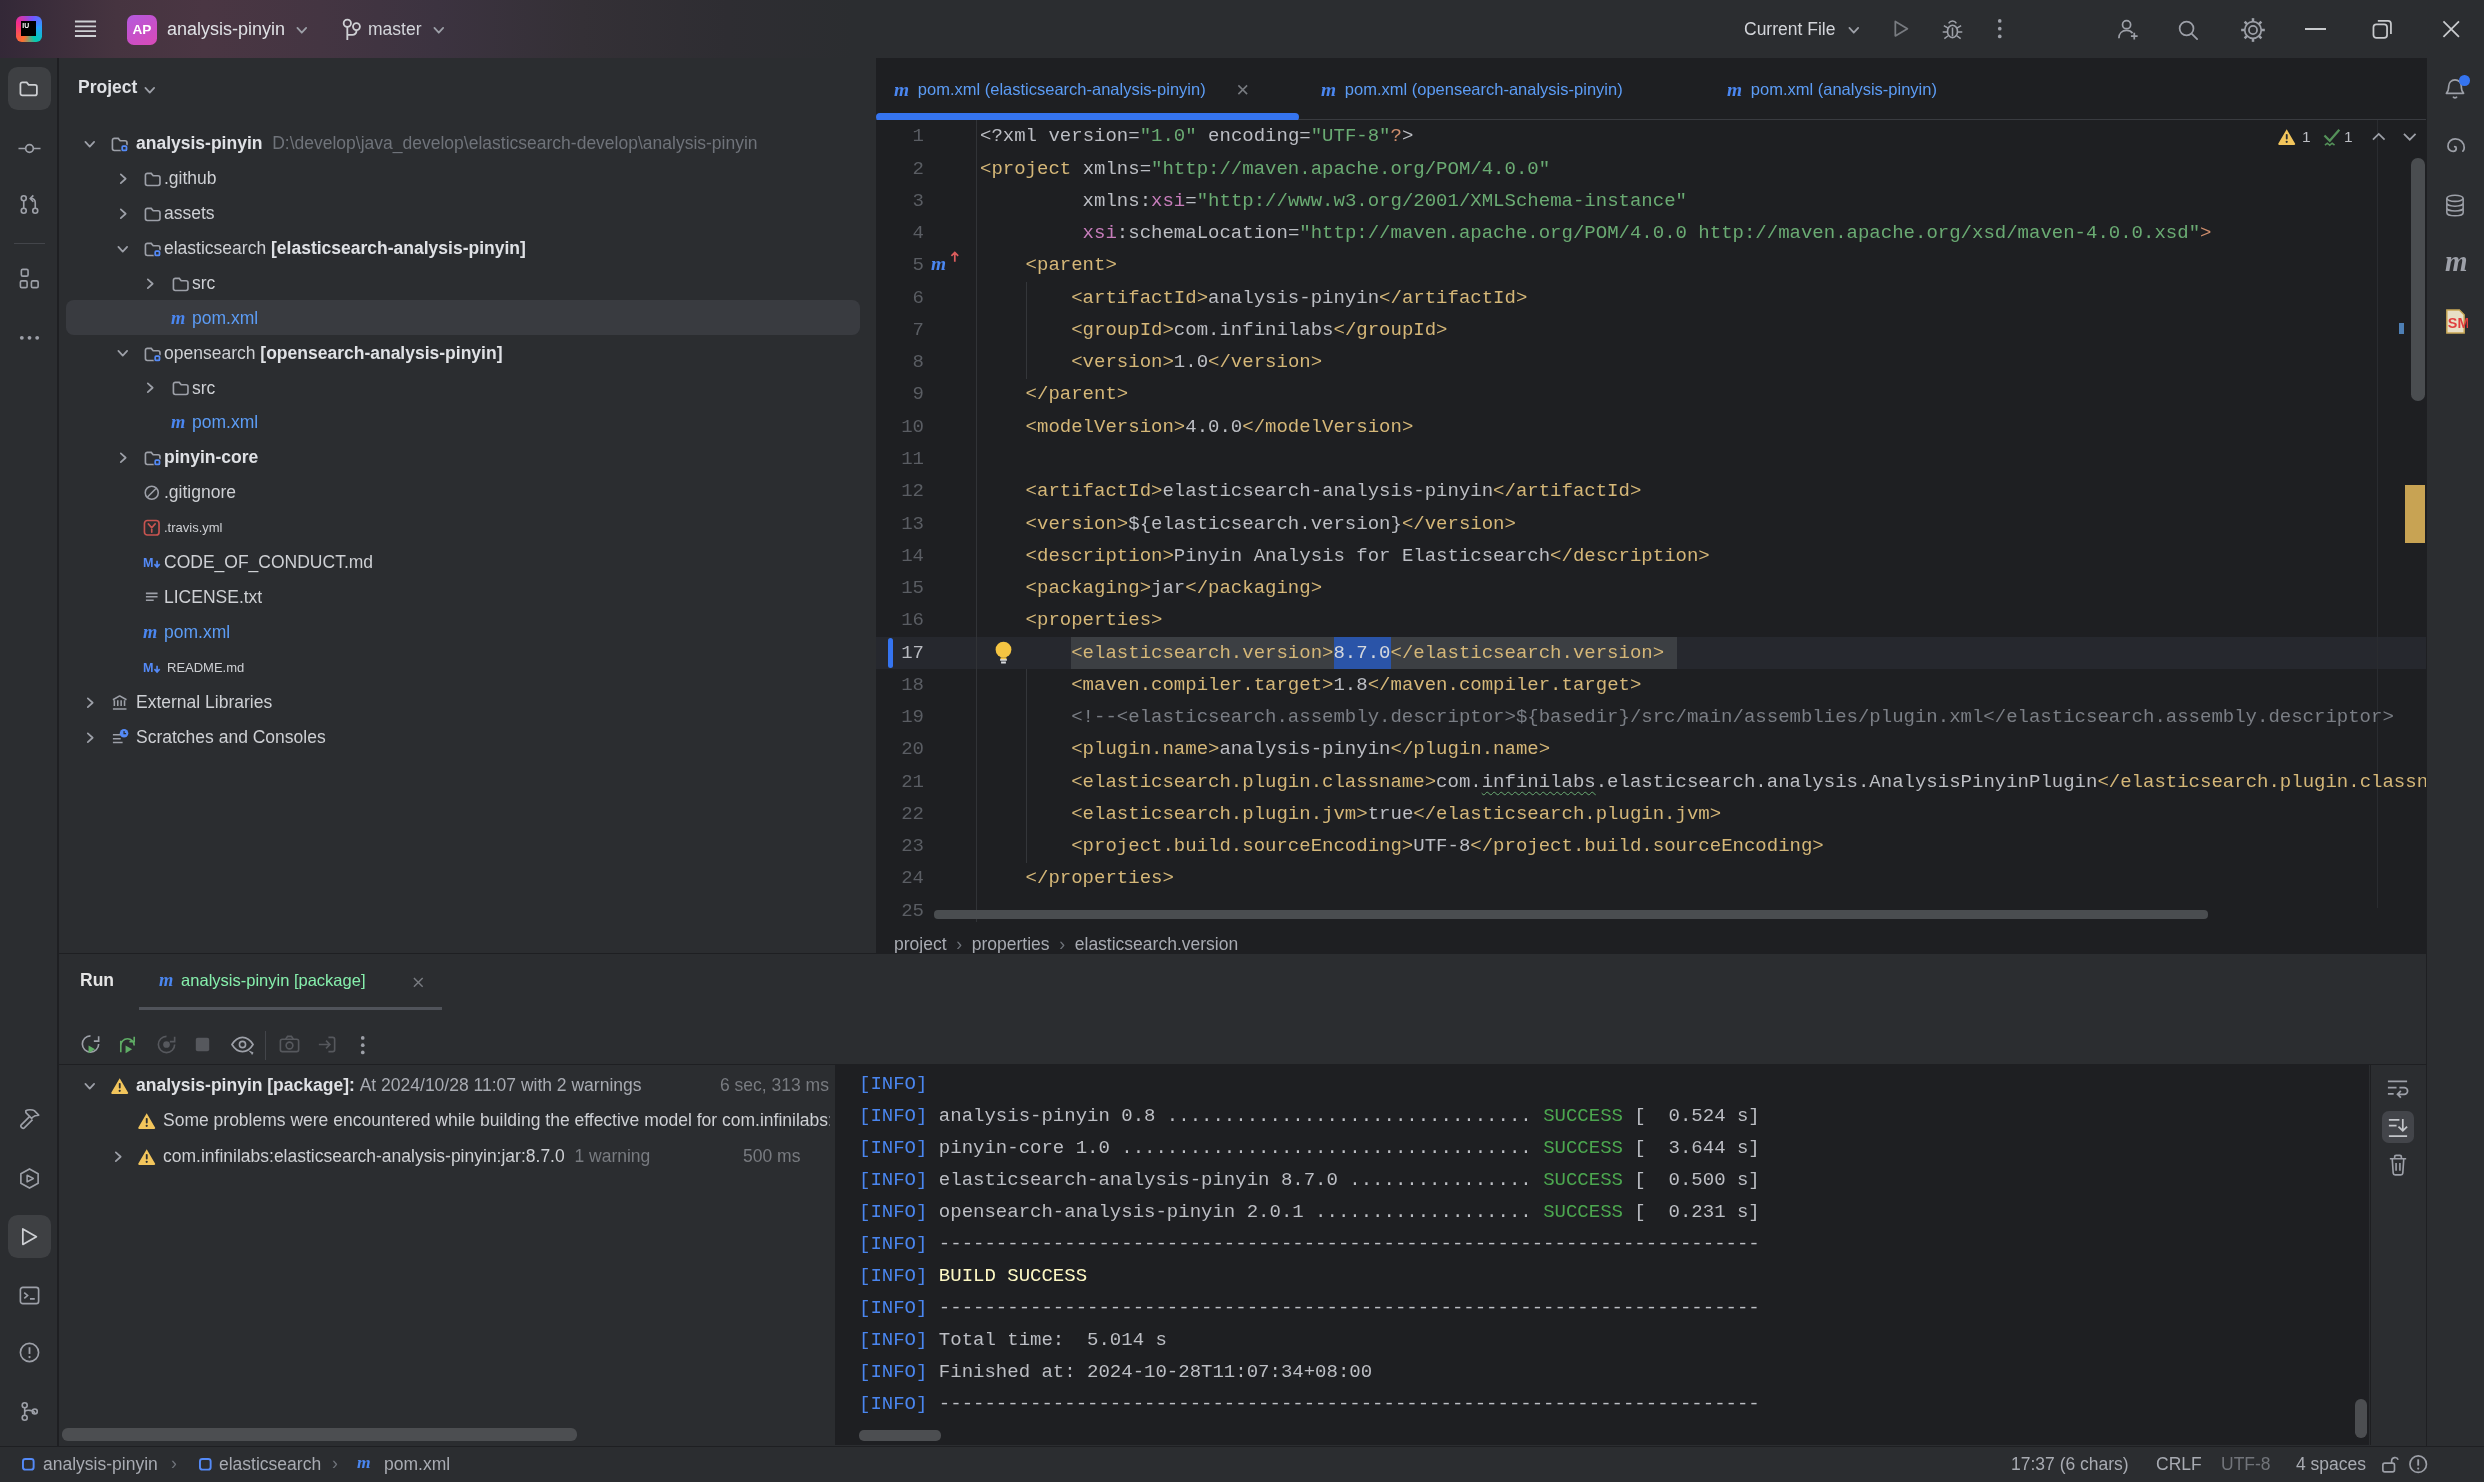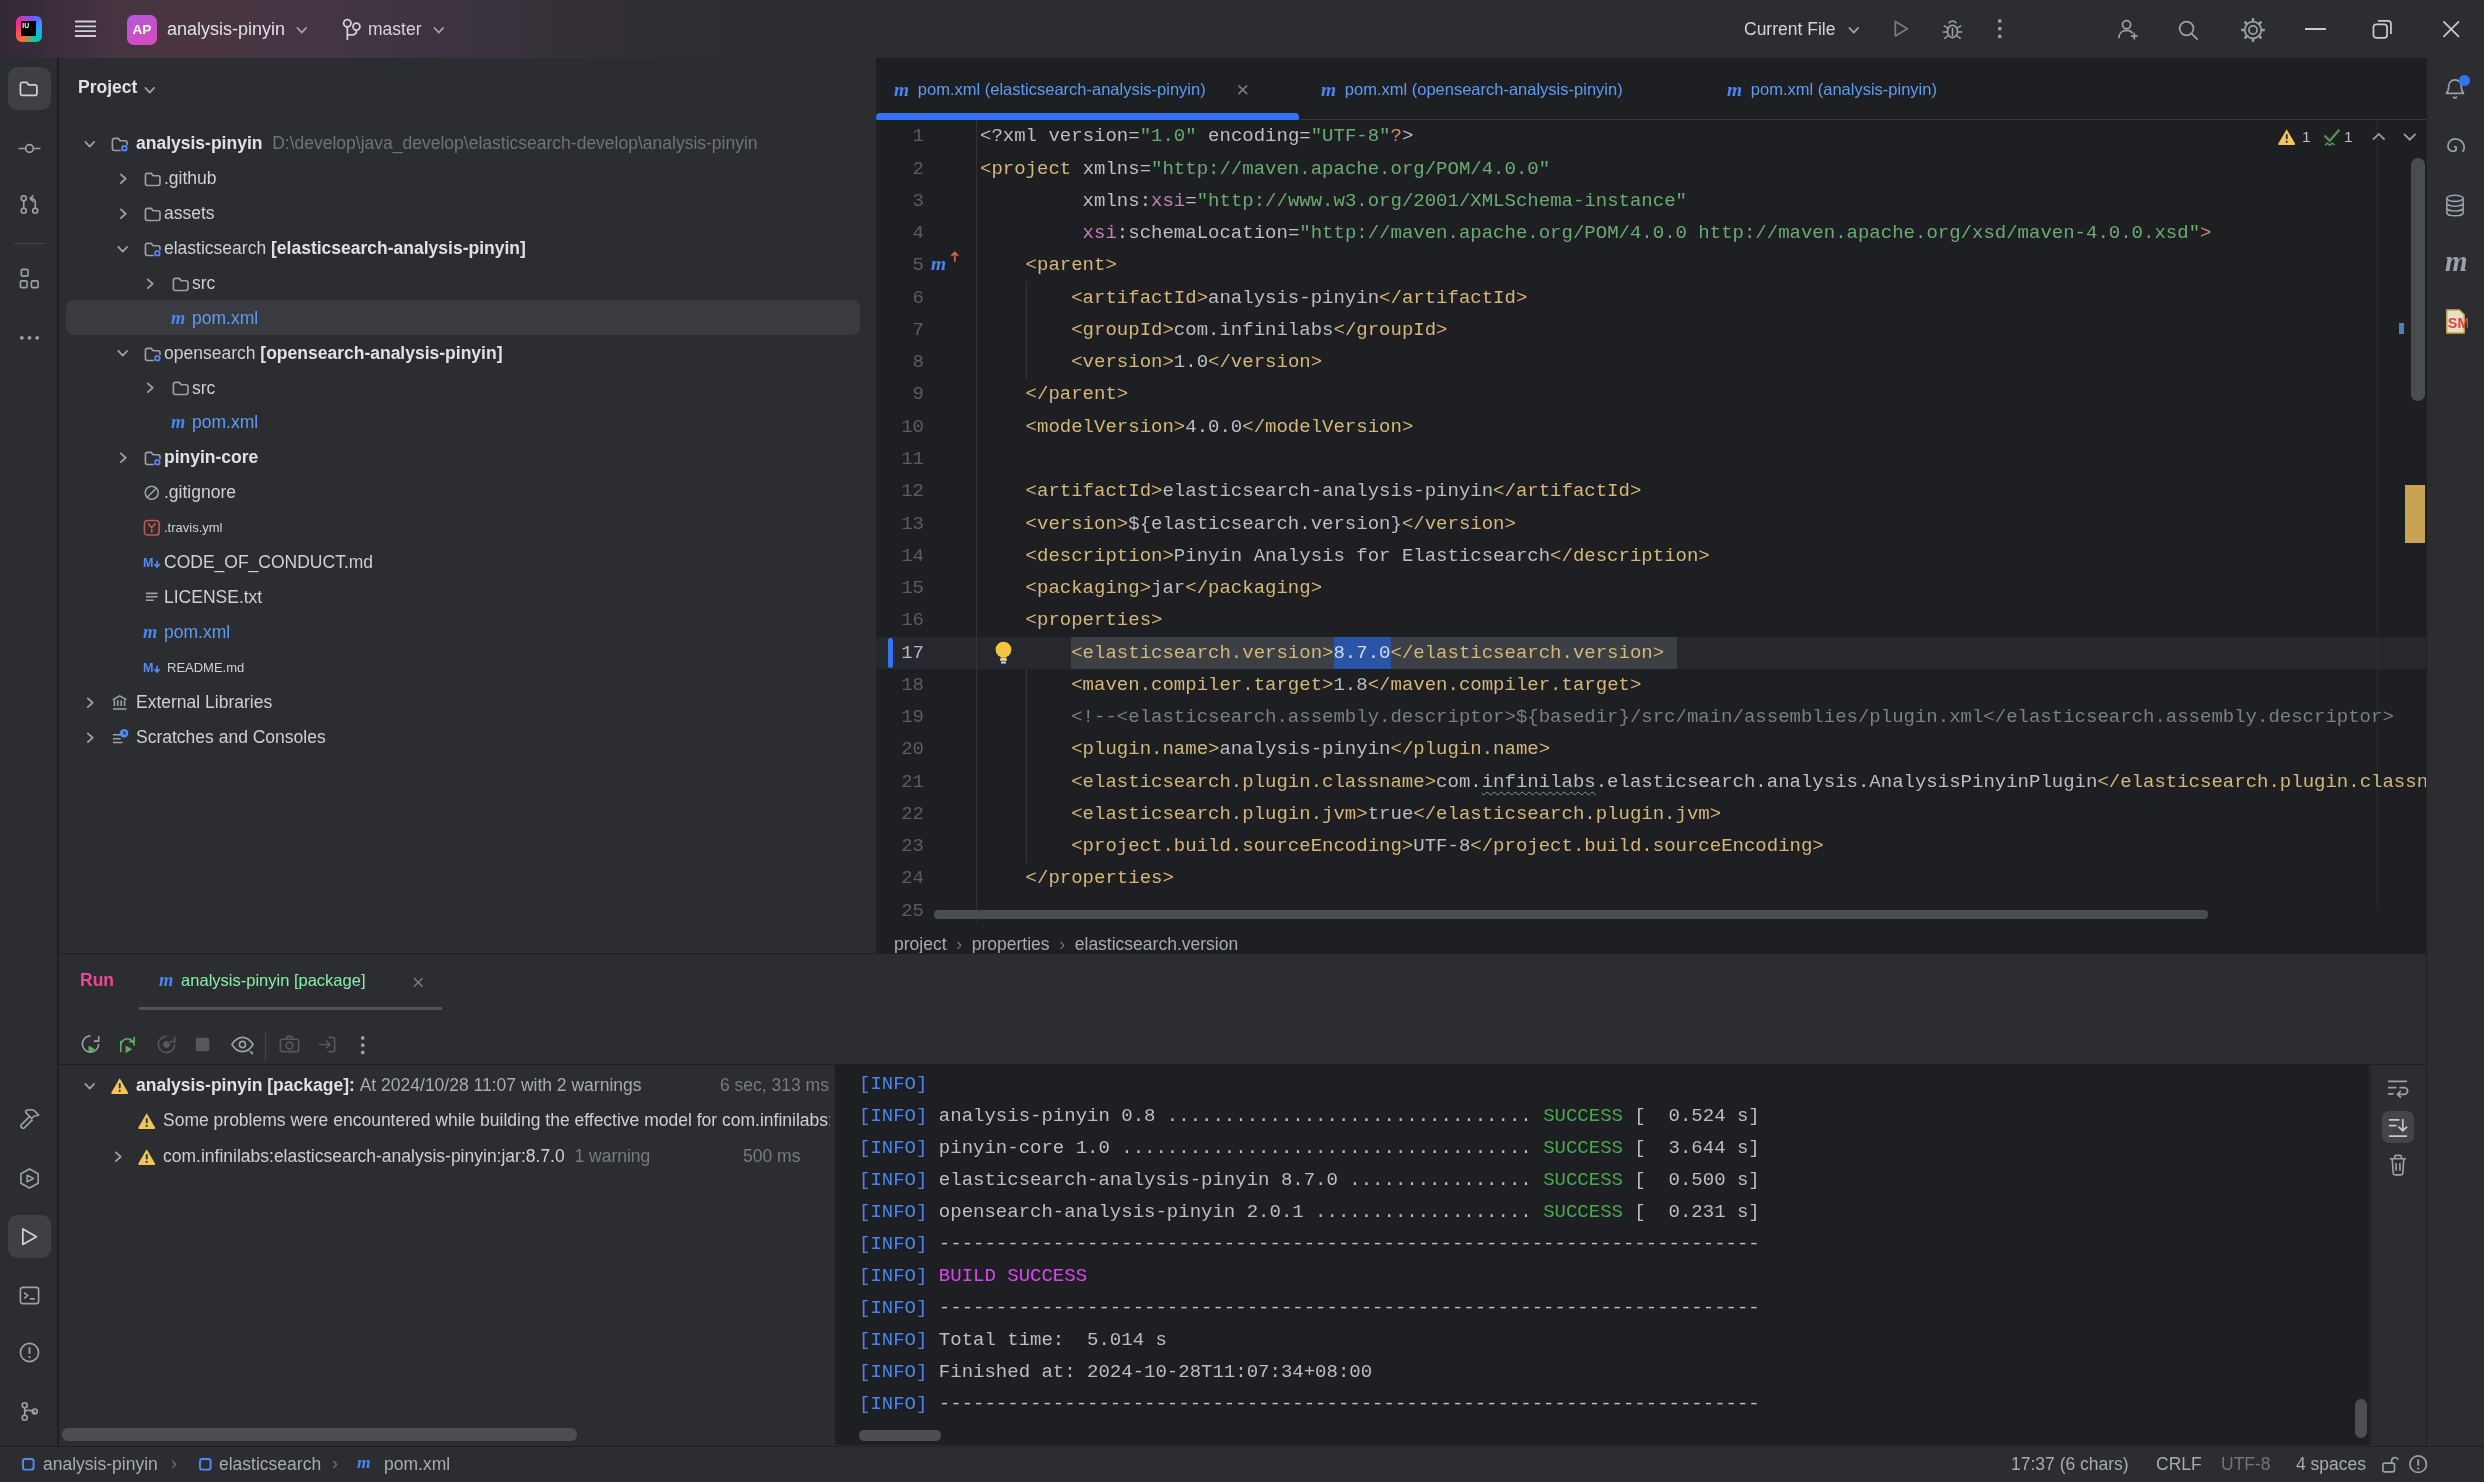--- a/index.html
+++ b/index.html
@@ -458,21 +458,21 @@
     </svg>
   </div>
 <div class="abs" style="left:2445px;top:245px"><span class="mvn" style="font-size:29px;color:#9da0a8;font-style:italic">m</span></div>
 <div class="abs" style="left:2443px;top:307px">
     <svg style="" width="25" height="29" viewBox="0 0 26 30" fill="none">
       <path d="M4 3 h13 l5 5 v19 h-18 z" fill="#e8dfc7" stroke="#c9a856" stroke-width="1.5"></path>
       <text x="5" y="22" font-family="Liberation Sans" font-weight="bold" font-size="15" fill="#e03e3e">SM</text>
     </svg>
   </div>
 <div class="abs" style="left:59px;top:953px;width:2367px;height:493px;background:#2b2d30;border-top:1px solid #1e1f22"></div>
-<div class="row" style="left:80px;top:968px;height:25px;font-size:17.5px;font-weight:bold;color:#ec4899">Run</div>
+<div class="row" style="left:80px;top:968px;height:25px;font-size:17.5px;font-weight:bold;color:#e5e5e5">Run</div>
 <div class="row" style="left:159px;top:968px;height:25px"><span class="mvn" style="font-size:18.4px">m</span><span style="margin-left:7.8px;font-size:16.5px;color:#86efac">analysis-pinyin [package]</span></div>
 <div class="abs" style="left:411px;top:975px">
     <svg style="" width="14.6" height="14.6" viewBox="0 0 15 15" fill="none">
       <path d="M3 3 L12 12 M12 3 L3 12" stroke="#787b80" stroke-width="1.5"></path>
     </svg>
   </div>
 <div class="abs" style="left:139px;top:1007px;width:303px;height:2.9px;background:#50535a"></div>
 <div class="abs" style="left:79px;top:1033px">
     <svg style="" width="23" height="23" viewBox="0 0 24 24" fill="none">
       <path d="M12 3 a8.5 8.5 0 1 0 8.5 8.5 M20.5 3.5 v5 h-5" stroke="#9da0a8" stroke-width="1.7" fill="none"></path>
@@ -563,21 +563,21 @@
 <div class="row" style="left:163px;top:1143px;height:27px;font-size:17.5px"><span style="color:#ced0d4">com.infinilabs:elasticsearch-analysis-pinyin:jar:8.7.0</span><span style="color:#787b80">&nbsp;&nbsp;1 warning</span></div>
 <div class="row" style="left:743px;top:1143px;height:27px;font-size:17.5px;color:#787b80">500 ms</div>
 <div class="abs" style="left:62px;top:1428px;width:515px;height:12.6px;border-radius:5.8px;background:#4c4e51"></div>
 <div class="abs" style="left:835px;top:1065px;width:1534px;height:380px;background:#1e1f22"></div>
 <div class="codeline mono" style="left:859px;top:1068px;font-size:19px"><span style="color:#4a86f0">[INFO]</span><span style="color:#bcbec4"></span></div>
 <div class="codeline mono" style="left:859px;top:1100px;font-size:19px"><span style="color:#4a86f0">[INFO]</span><span style="color:#bcbec4"> analysis-pinyin 0.8 ................................ </span><span style="color:#4ca64f">SUCCESS</span><span style="color:#bcbec4"> [  0.524 s]</span></div>
 <div class="codeline mono" style="left:859px;top:1132px;font-size:19px"><span style="color:#4a86f0">[INFO]</span><span style="color:#bcbec4"> pinyin-core 1.0 .................................... </span><span style="color:#4ca64f">SUCCESS</span><span style="color:#bcbec4"> [  3.644 s]</span></div>
 <div class="codeline mono" style="left:859px;top:1164px;font-size:19px"><span style="color:#4a86f0">[INFO]</span><span style="color:#bcbec4"> elasticsearch-analysis-pinyin 8.7.0 ................ </span><span style="color:#4ca64f">SUCCESS</span><span style="color:#bcbec4"> [  0.500 s]</span></div>
 <div class="codeline mono" style="left:859px;top:1196px;font-size:19px"><span style="color:#4a86f0">[INFO]</span><span style="color:#bcbec4"> opensearch-analysis-pinyin 2.0.1 ................... </span><span style="color:#4ca64f">SUCCESS</span><span style="color:#bcbec4"> [  0.231 s]</span></div>
 <div class="codeline mono" style="left:859px;top:1228px;font-size:19px"><span style="color:#4a86f0">[INFO]</span><span style="color:#bcbec4"> ------------------------------------------------------------------------</span></div>
-<div class="codeline mono" style="left:859px;top:1260px;font-size:19px"><span style="color:#4a86f0">[INFO]</span><span style="color:#d946ef"> BUILD SUCCESS</span></div>
+<div class="codeline mono" style="left:859px;top:1260px;font-size:19px"><span style="color:#4a86f0">[INFO]</span><span style="color:#fef9c3"> BUILD SUCCESS</span></div>
 <div class="codeline mono" style="left:859px;top:1292px;font-size:19px"><span style="color:#4a86f0">[INFO]</span><span style="color:#bcbec4"> ------------------------------------------------------------------------</span></div>
 <div class="codeline mono" style="left:859px;top:1324px;font-size:19px"><span style="color:#4a86f0">[INFO]</span><span style="color:#bcbec4"> Total time:  5.014 s</span></div>
 <div class="codeline mono" style="left:859px;top:1356px;font-size:19px"><span style="color:#4a86f0">[INFO]</span><span style="color:#bcbec4"> Finished at: 2024-10-28T11:07:34+08:00</span></div>
 <div class="codeline mono" style="left:859px;top:1388px;font-size:19px"><span style="color:#4a86f0">[INFO]</span><span style="color:#bcbec4"> ------------------------------------------------------------------------</span></div>
 <div class="abs" style="left:859px;top:1430px;width:82px;height:10.7px;border-radius:4.9px;background:#4c4e51"></div>
 <div class="abs" style="left:2355px;top:1399px;width:11.6px;height:39px;border-radius:5.8px;background:#4c4e51"></div>
 <div class="abs" style="left:2370px;top:1065px;width:56px;height:380px;background:#2b2d30;border-left:1px solid #1e1f22"></div>
 <div class="abs" style="left:2385px;top:1077px">
     <svg style="" width="25" height="24" viewBox="0 0 26 25" fill="none">
       <path d="M3 4.5 h20 M3 11 h9 M3 17.5 h6" stroke="#9da0a8" stroke-width="1.8"></path>

